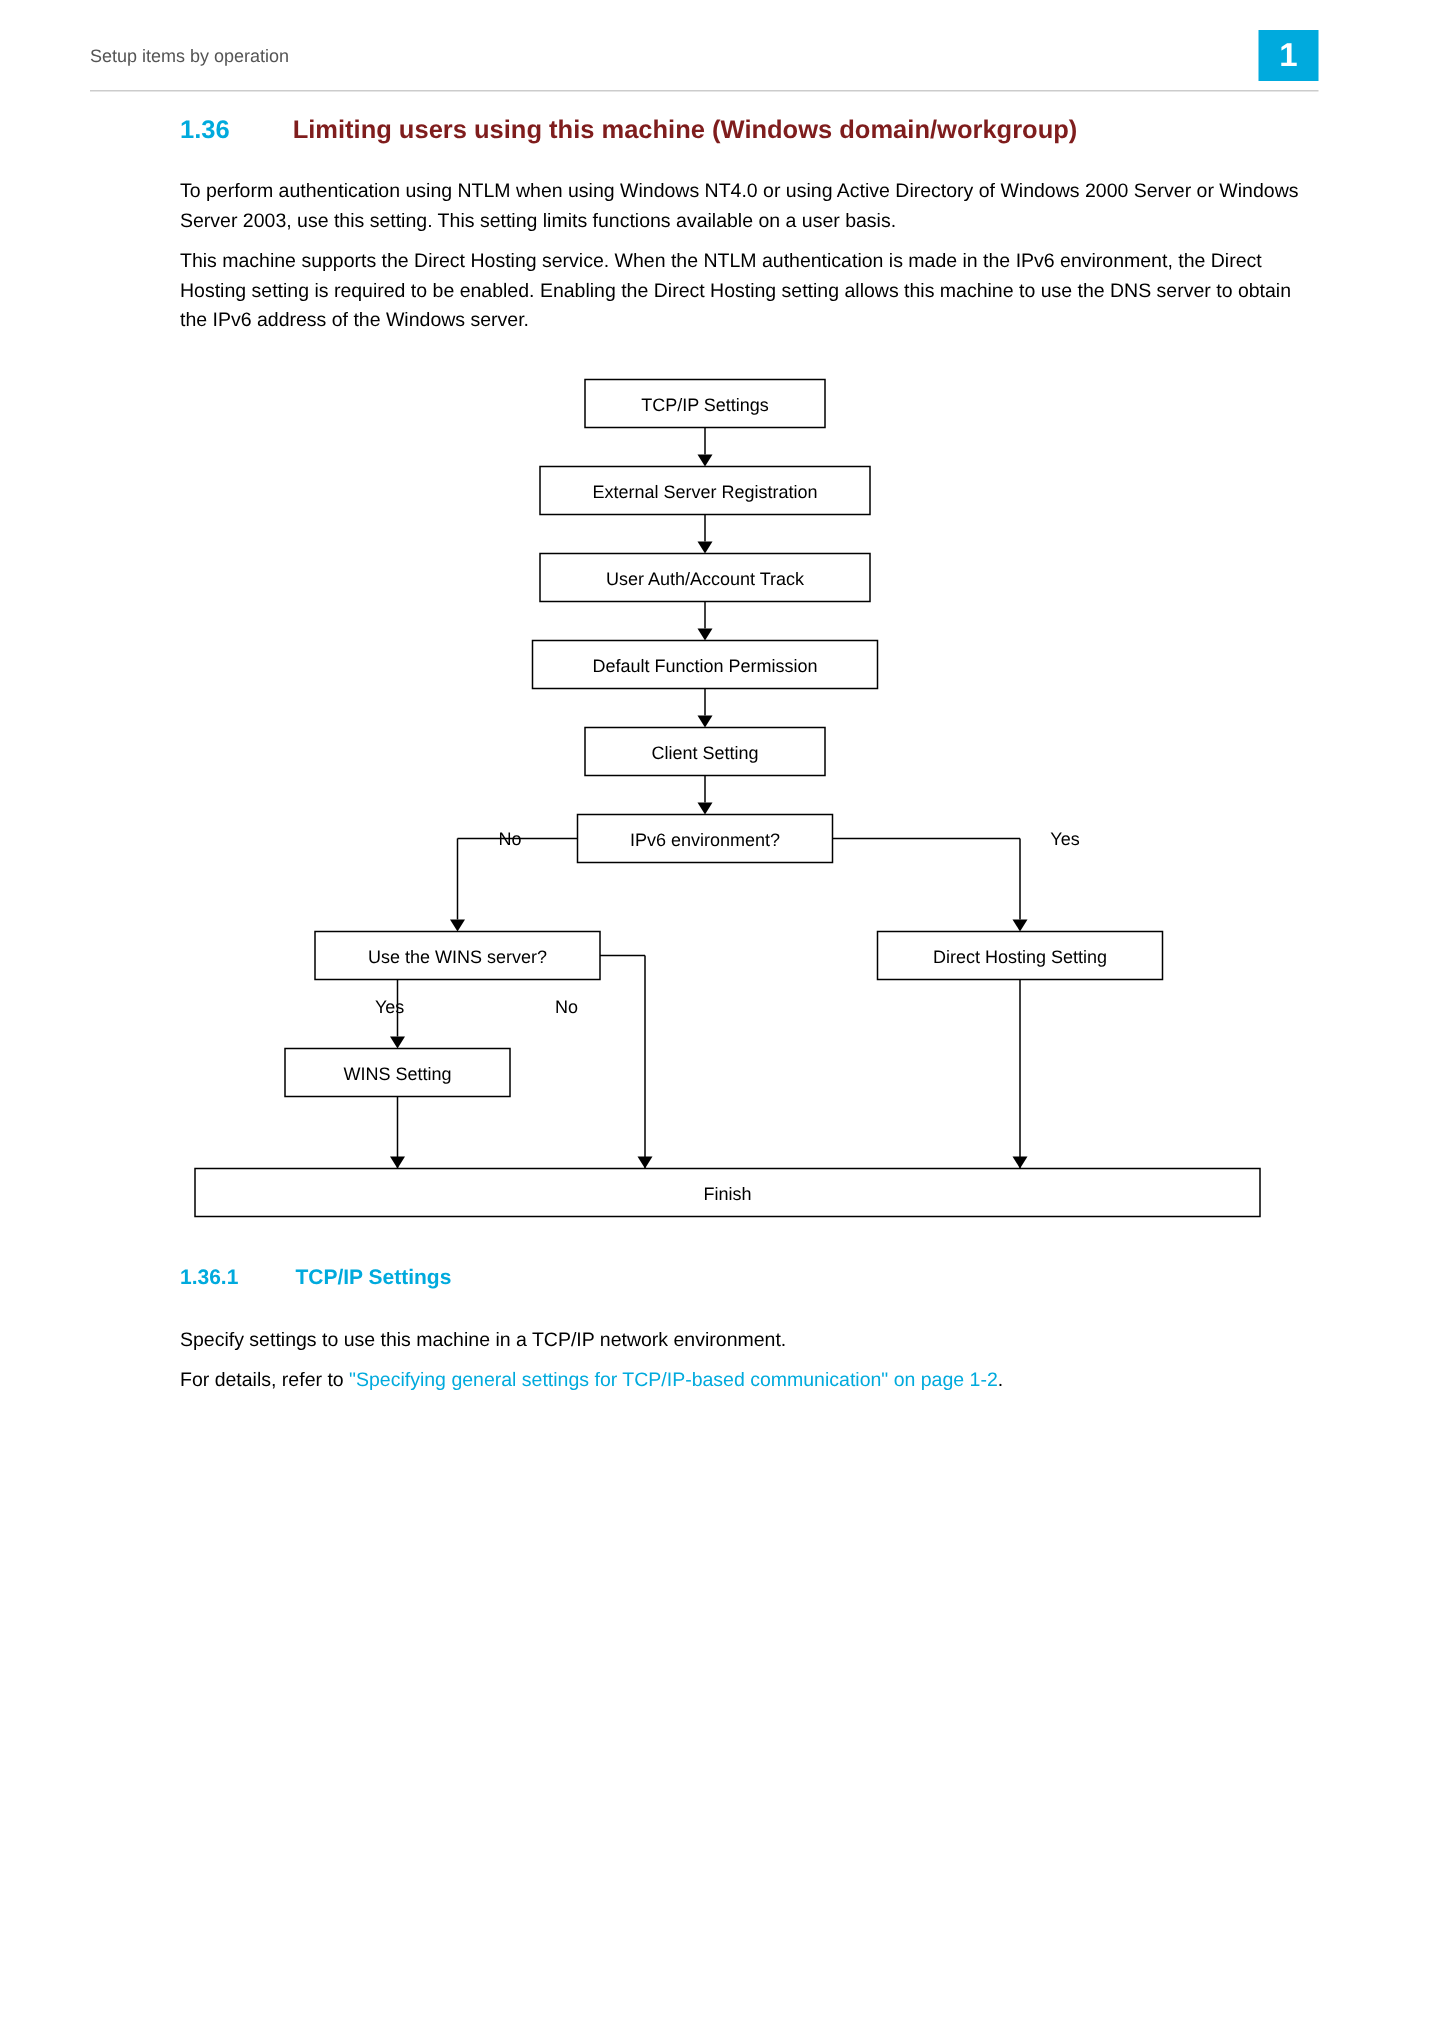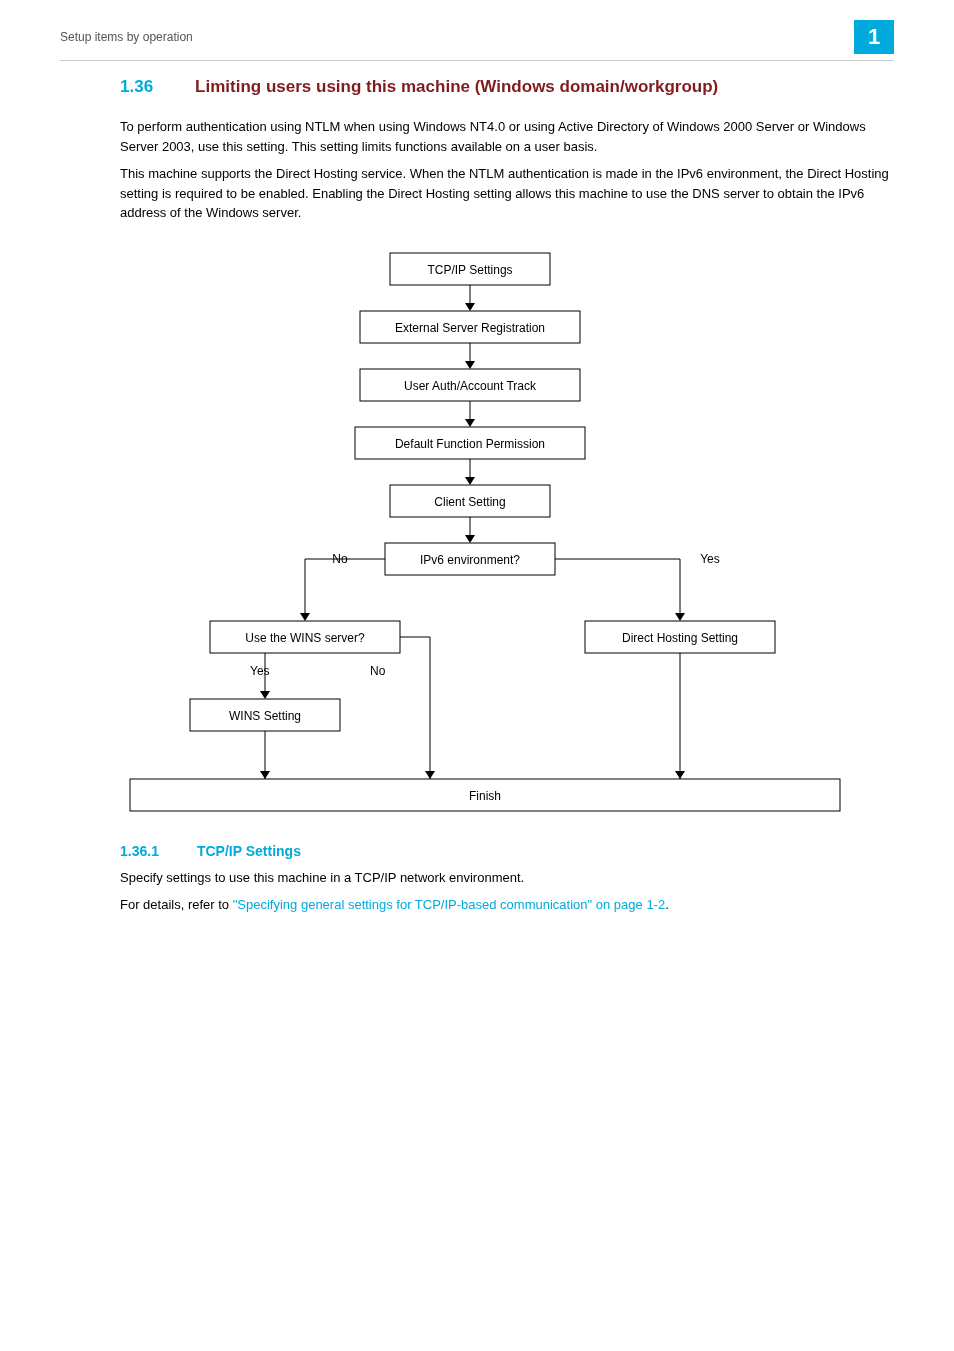--- a/index.html
+++ b/index.html
@@ -5,21 +5,21 @@
     * { box-sizing: border-box; margin: 0; padding: 0; }
     body {
       font-family: Arial, sans-serif;
       font-size: 13px;
       color: #000;
       background: #fff;
       width: 954px;
       min-height: 1351px;
     }
     .page {
-      padding: 20px 60px 40px 60px;
+      padding: 20px 75px 40px 60px;
       position: relative;
     }
     .header-bar {
       display: flex;
       justify-content: space-between;
       align-items: center;
       border-bottom: 1px solid #ccc;
       padding-bottom: 6px;
       margin-bottom: 16px;
     }
@@ -79,21 +79,21 @@
     }
     .section-heading-row {
       display: flex;
       align-items: baseline;
       margin-bottom: 10px;
     }
     .subsection-heading-row {
       display: flex;
       align-items: baseline;
       margin-top: 20px;
-      margin-bottom: 1px;
+      margin-bottom: 16px;
     }
   </style>
 </head>
 <body>
 
 <div class="page">
 
   <div class="header-bar">
     <span class="header-left">Setup items by operation</span>
     <div class="chapter-badge">1</div>

